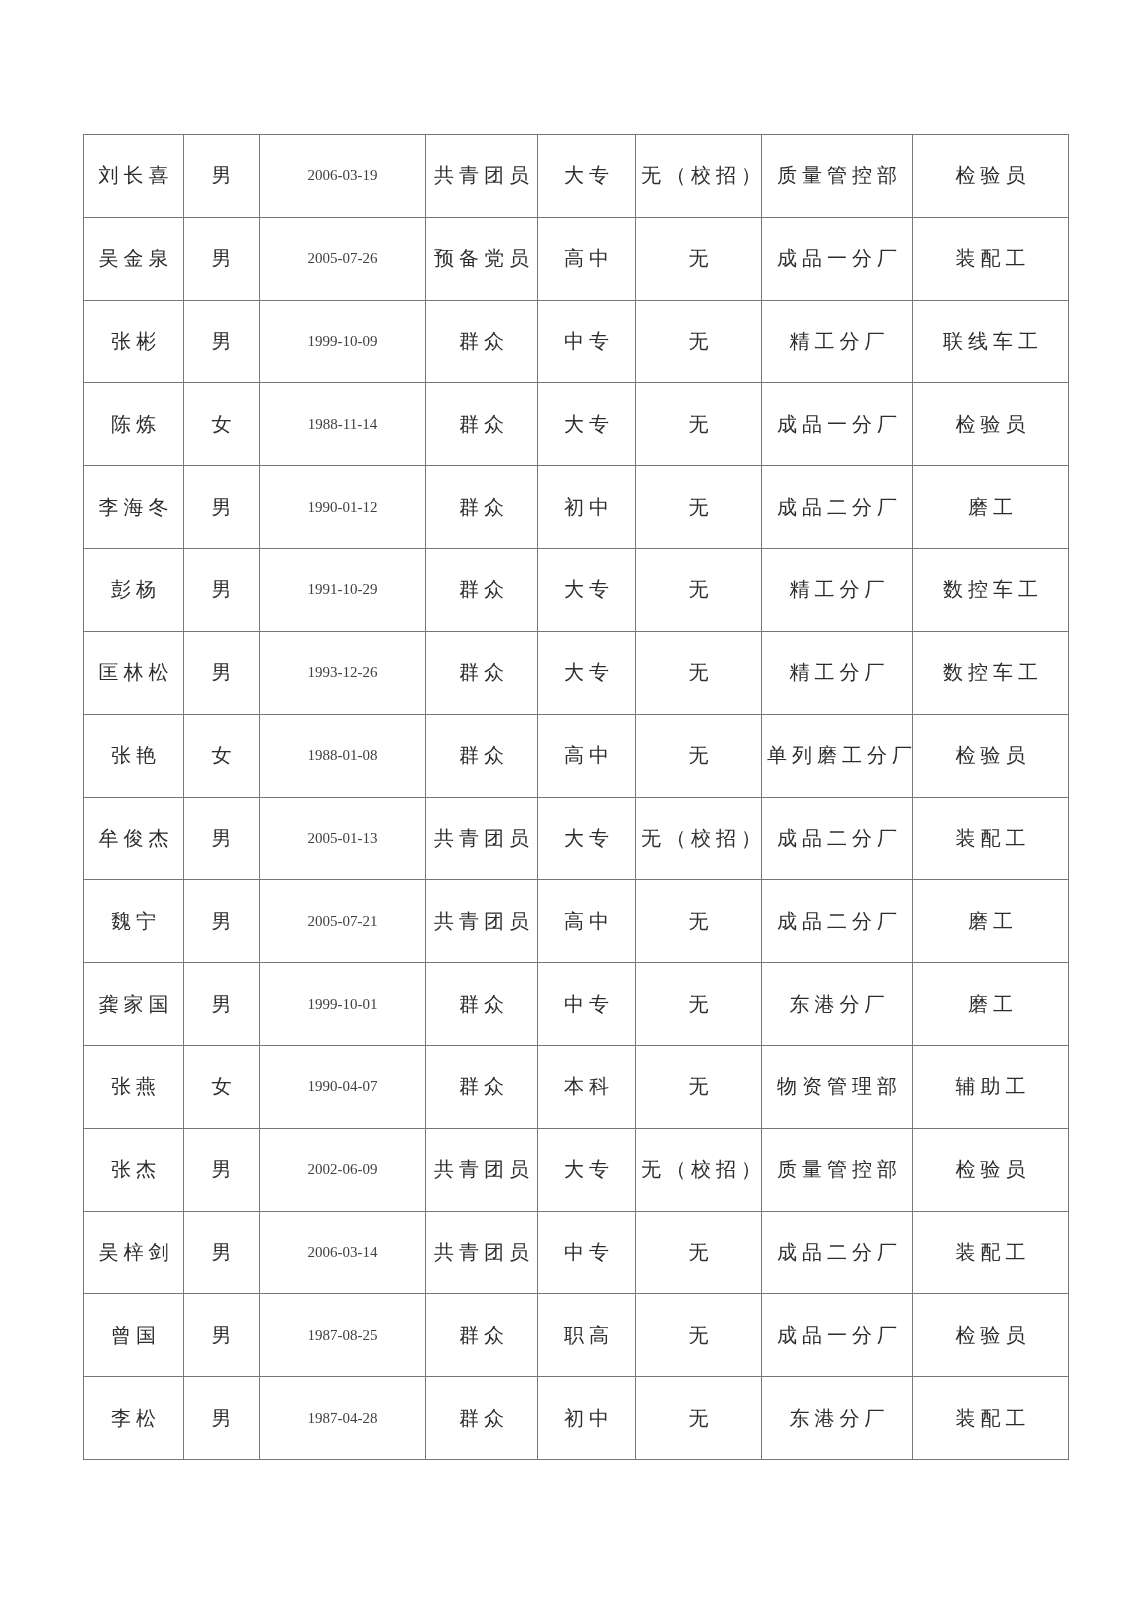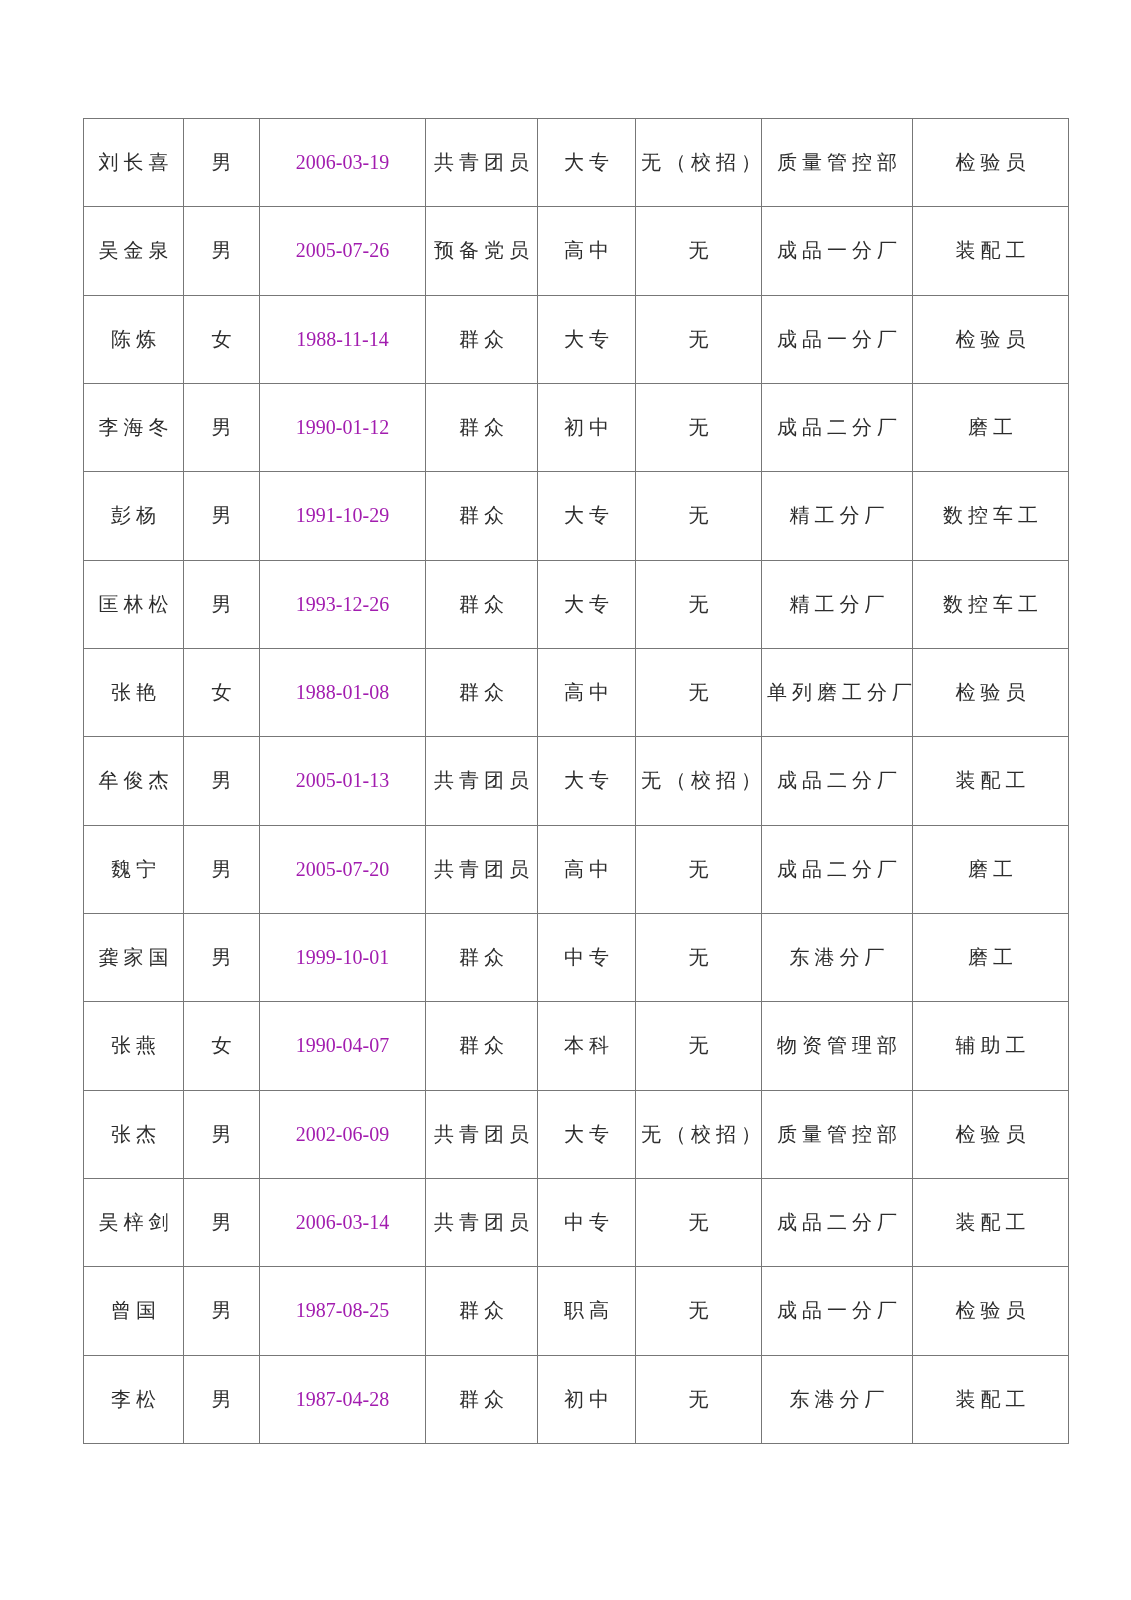--- a/index.html
+++ b/index.html
@@ -11,21 +11,21 @@
     position: relative;
     width: 1131px;
     height: 1600px;
     background: #ffffff;
     overflow: hidden;
     font-family: "Liberation Serif", "DejaVu Serif", serif;
   }
   table.personnel {
     position: absolute;
     left: 83px;
-    top: 118px;
+    top: 134px;
     width: 985px;
     height: 1326px;
     border-collapse: collapse;
     table-layout: fixed;
   }
   table.personnel td {
     border: 1px solid #777777;
     text-align: center;
     vertical-align: middle;
     padding: 0;
@@ -33,22 +33,22 @@
     color: #2d2d2d;
     letter-spacing: 5px;
     text-indent: 5px;
     white-space: nowrap;
     overflow: hidden;
   }
   
   table.personnel td:nth-child(3) {
     letter-spacing: 0;
     text-indent: 0;
-    font-size: 20px;
-    color: #a21caf;
+    font-size: 15px;
+    color: #404040;
   }
   col.c1 { width: 100px; }
   col.c2 { width: 76px; }
   col.c3 { width: 166px; }
   col.c4 { width: 112px; }
   col.c5 { width: 98px; }
   col.c6 { width: 126px; }
   col.c7 { width: 151px; }
   col.c8 { width: 156px; }
 </style>
@@ -82,20 +82,30 @@
           <td>吴金泉</td>
           <td>男</td>
           <td>2005-07-26</td>
           <td>预备党员</td>
           <td>高中</td>
           <td>无</td>
           <td>成品一分厂</td>
           <td>装配工</td>
         </tr>
         <tr>
+          <td>张彬</td>
+          <td>男</td>
+          <td>1999-10-09</td>
+          <td>群众</td>
+          <td>中专</td>
+          <td>无</td>
+          <td>精工分厂</td>
+          <td>联线车工</td>
+        </tr>
+        <tr>
           <td>陈炼</td>
           <td>女</td>
           <td>1988-11-14</td>
           <td>群众</td>
           <td>大专</td>
           <td>无</td>
           <td>成品一分厂</td>
           <td>检验员</td>
         </tr>
         <tr>
@@ -144,21 +154,21 @@
           <td>2005-01-13</td>
           <td>共青团员</td>
           <td>大专</td>
           <td>无（校招）</td>
           <td>成品二分厂</td>
           <td>装配工</td>
         </tr>
         <tr>
           <td>魏宁</td>
           <td>男</td>
-          <td>2005-07-20</td>
+          <td>2005-07-21</td>
           <td>共青团员</td>
           <td>高中</td>
           <td>无</td>
           <td>成品二分厂</td>
           <td>磨工</td>
         </tr>
         <tr>
           <td>龚家国</td>
           <td>男</td>
           <td>1999-10-01</td>

